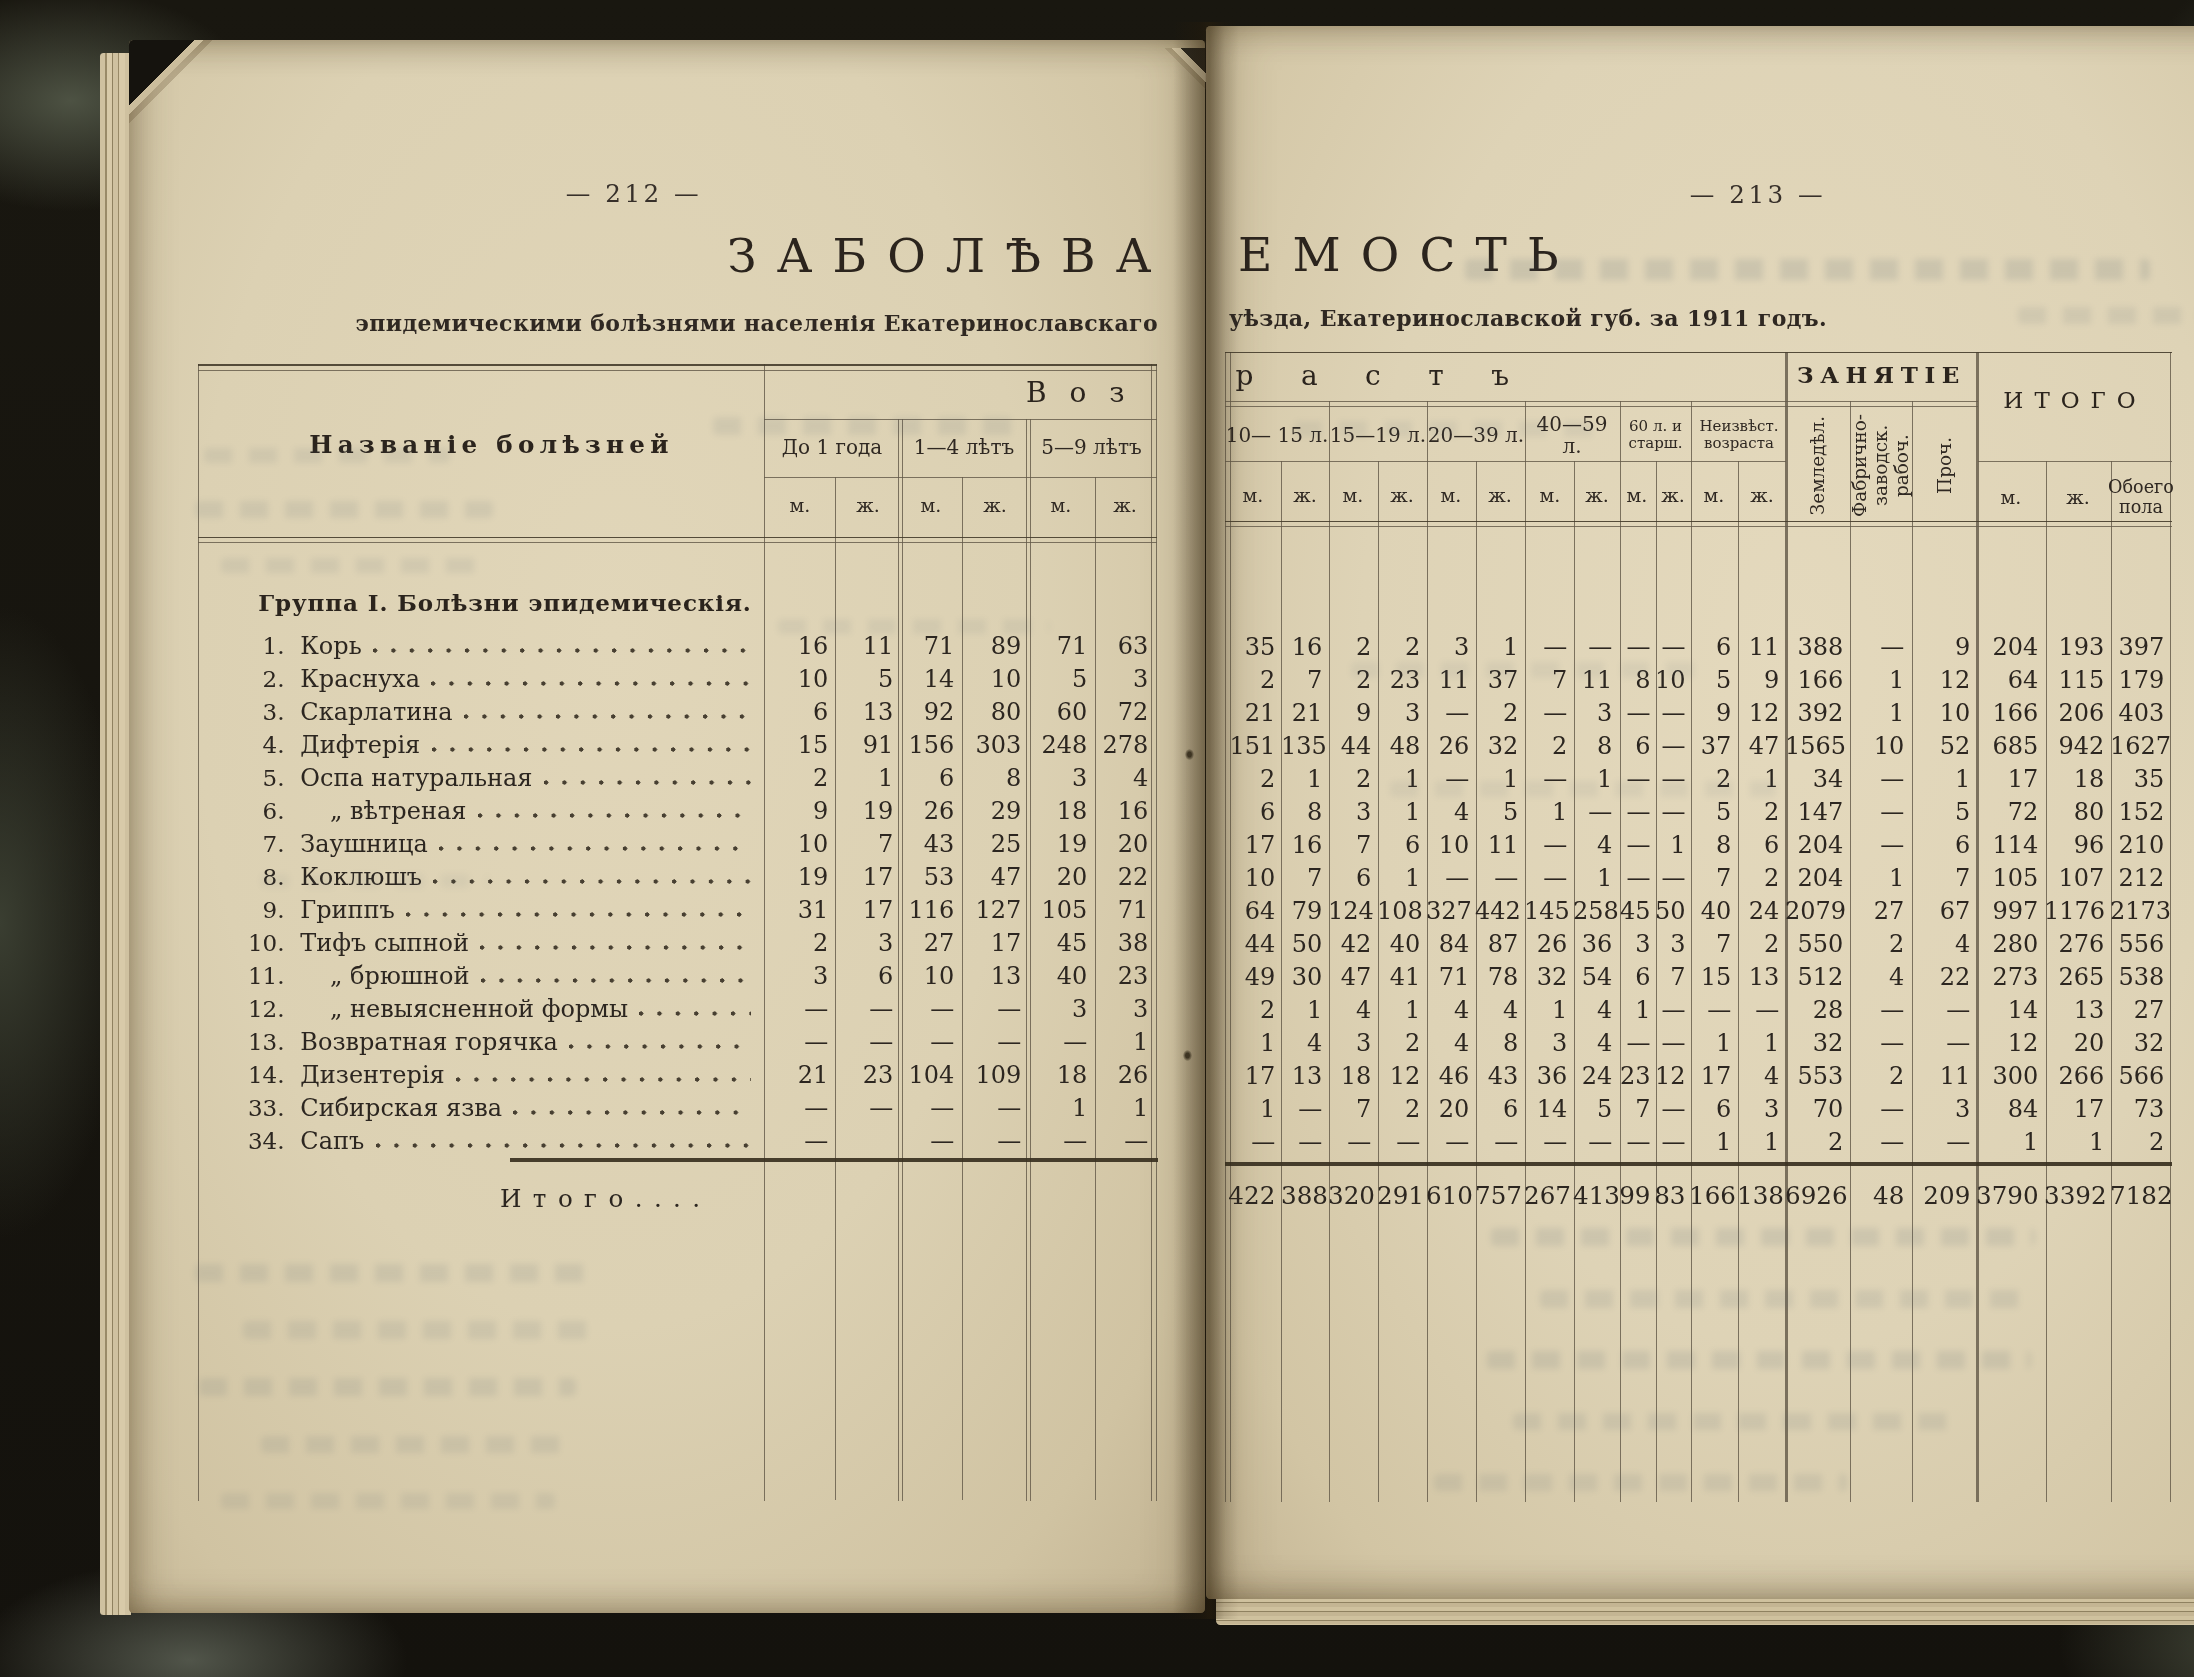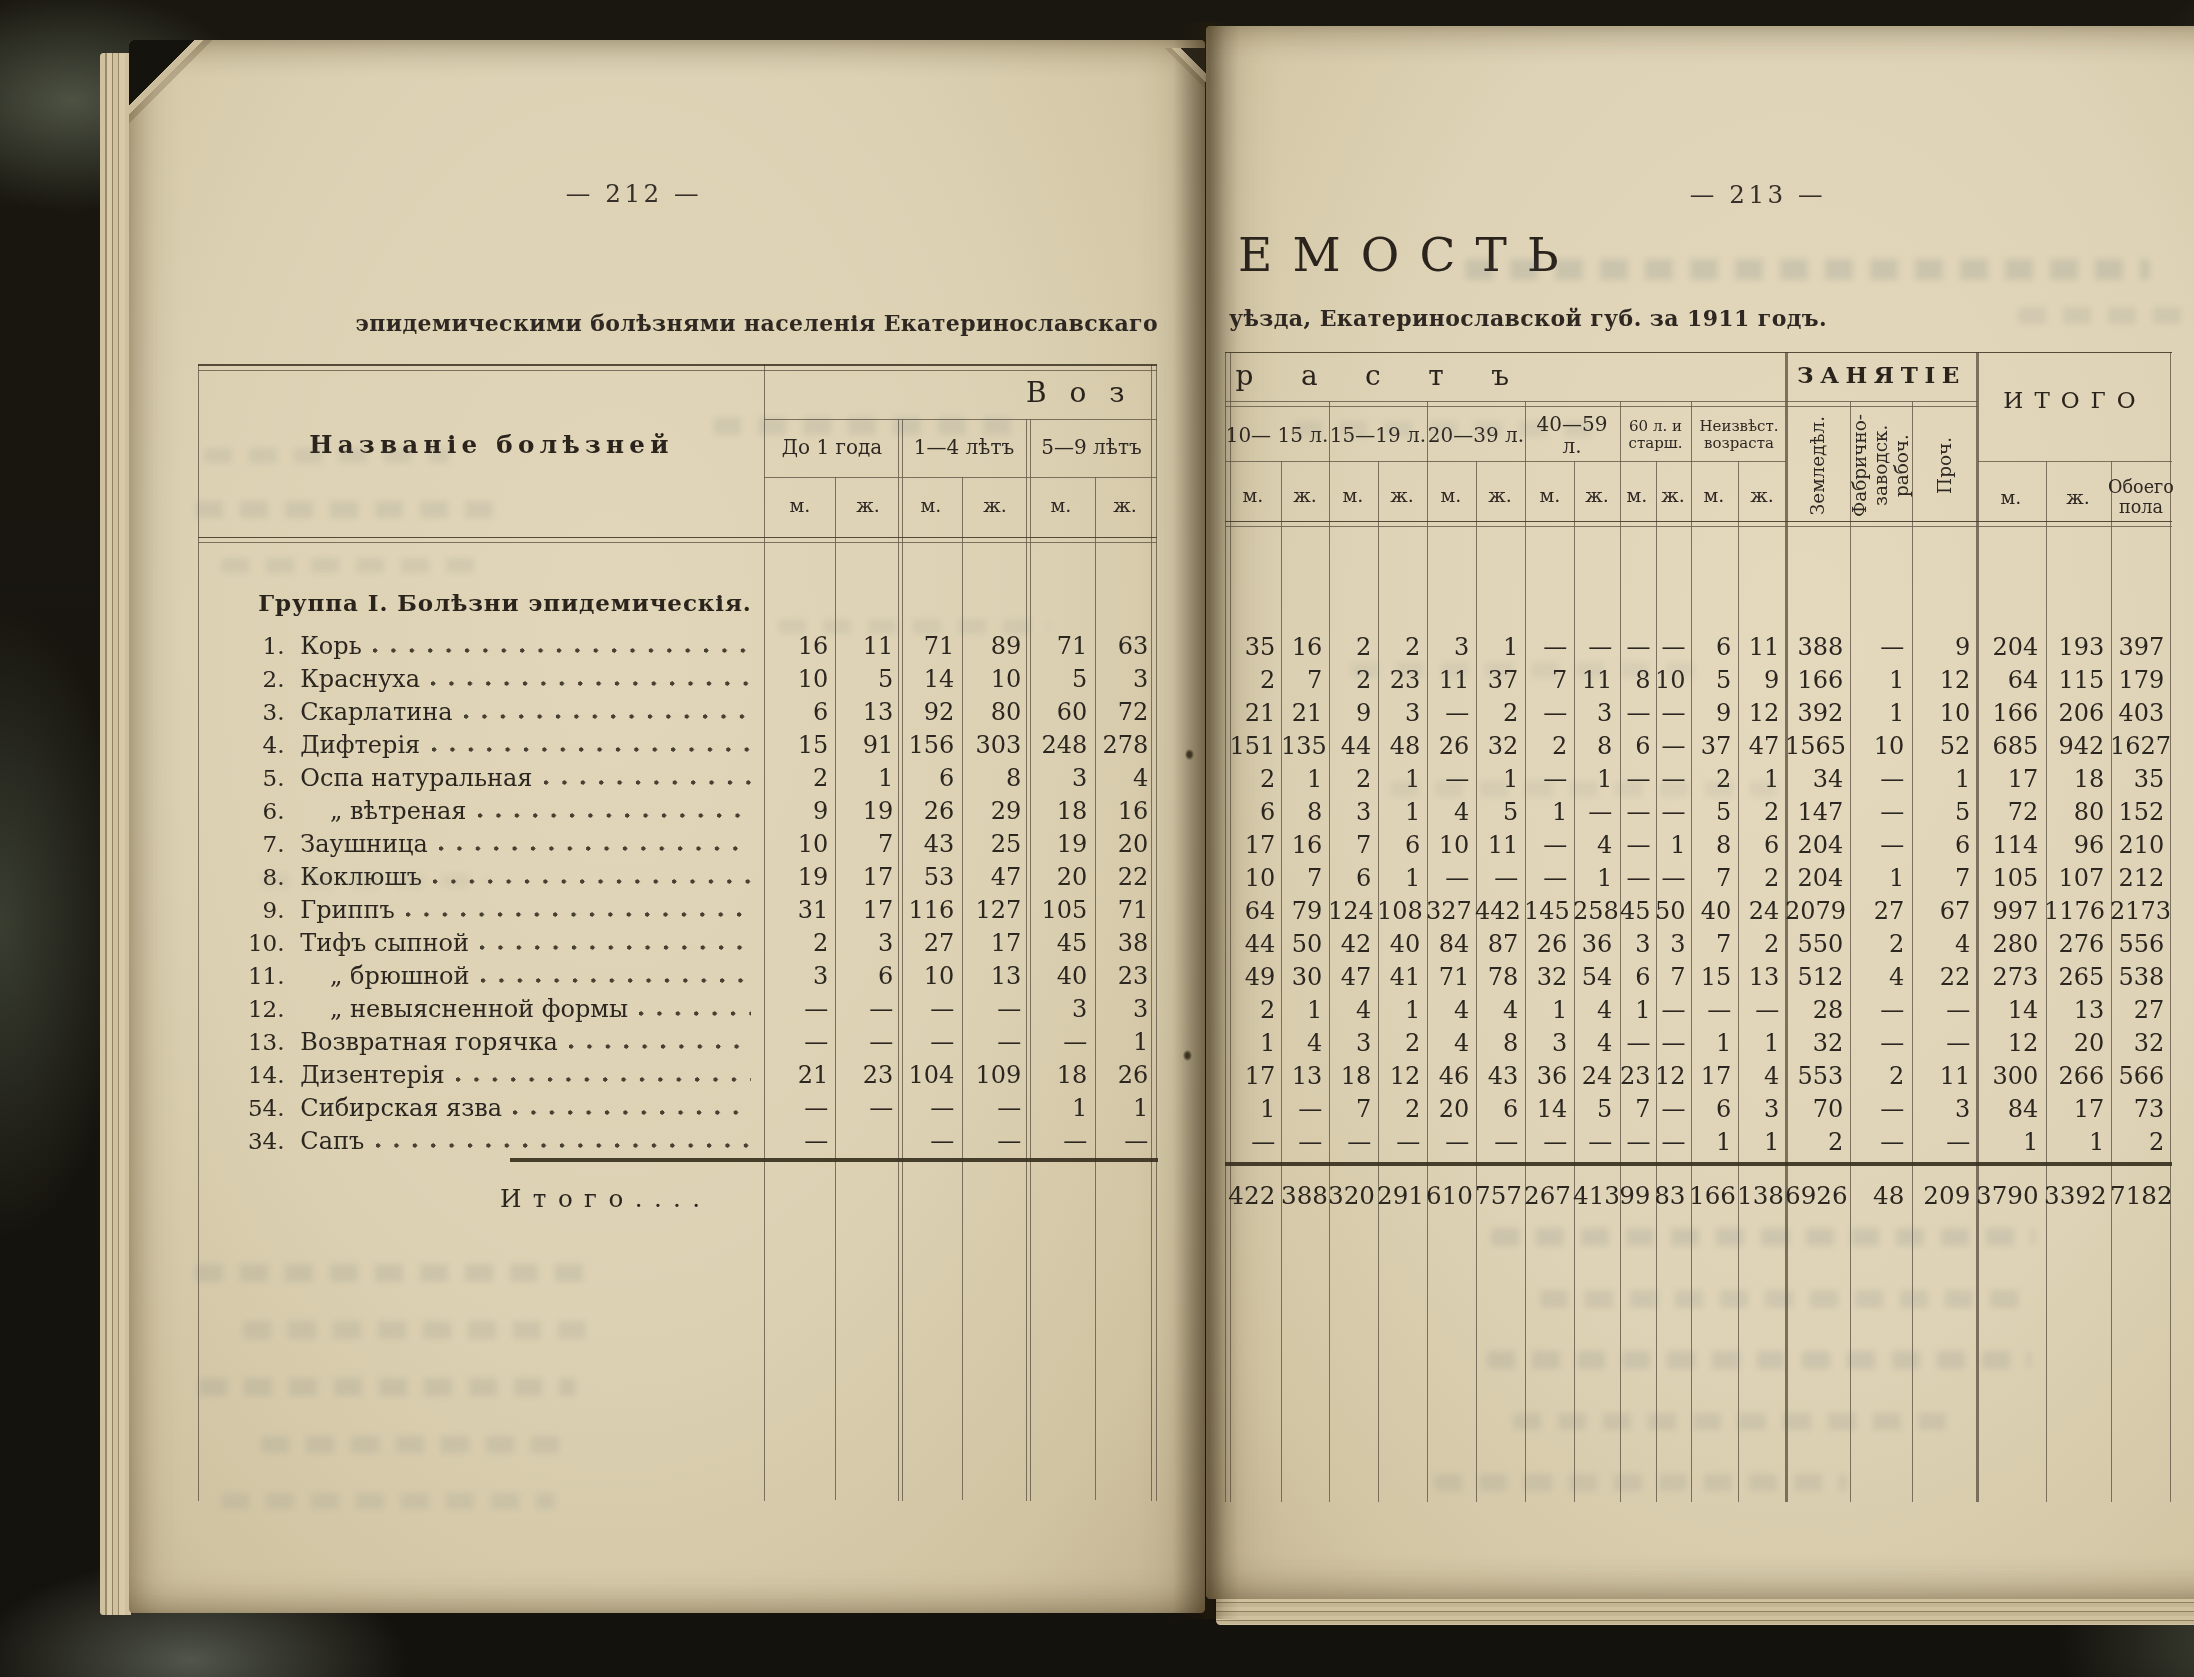--- a/index.html
+++ b/index.html
@@ -103,20 +103,21 @@
 
   <div class="stack left"></div>
 
   <div class="stack bottom"></div>
 
   <div class="page left">
     <div class="fold-tl"></div>
     <div class="fold-tr-small"></div>
 
     <div class="pagenum" style="left: 413px; top: 139px; width: 184px; text-align: center; white-space: pre-line;">— 212 —</div>
+    <div class="btitle" style="right: 51px; top: 188px; white-space: pre-line;">З А Б О Л Ѣ В А</div>
     <div class="bsub" style="right: 47px; top: 270px; white-space: pre-line;">эпидемическими болѣзнями населенія Екатеринославскаго</div>
 
     <div class="tbl l-table">
       <div class="rules">
           <div class="vl" style="left: 0px; top: 0px; width: 1.3px; height: 1137px;"></div>
           <div class="vl" style="left: 566px; top: 0px; width: 1.3px; height: 1137px;"></div>
           <div class="vl" style="left: 637px; top: 113px; width: 0.9px; height: 1023px;"></div>
           <div class="vl" style="left: 764px; top: 113px; width: 0.9px; height: 1023px;"></div>
           <div class="vl" style="left: 897px; top: 113px; width: 0.9px; height: 1023px;"></div>
           <div class="vl" style="left: 700px; top: 55px; width: 0.9px; height: 1082px;"></div>
@@ -298,21 +299,21 @@
             <span class="lname">Дизентерія</span>
             <span class="leader"></span>
             <span class="lcell lc0">21</span>
             <span class="lcell lc1">23</span>
             <span class="lcell lc2">104</span>
             <span class="lcell lc3">109</span>
             <span class="lcell lc4">18</span>
             <span class="lcell lc5">26</span>
           </div>
           <div class="lrow">
-            <span class="lnum">54.</span>
+            <span class="lnum">33.</span>
             <span class="lname">Сибирская язва</span>
             <span class="leader"></span>
             <span class="lcell lc0">—</span>
             <span class="lcell lc1">—</span>
             <span class="lcell lc2">—</span>
             <span class="lcell lc3">—</span>
             <span class="lcell lc4">1</span>
             <span class="lcell lc5">1</span>
           </div>
           <div class="lrow">

